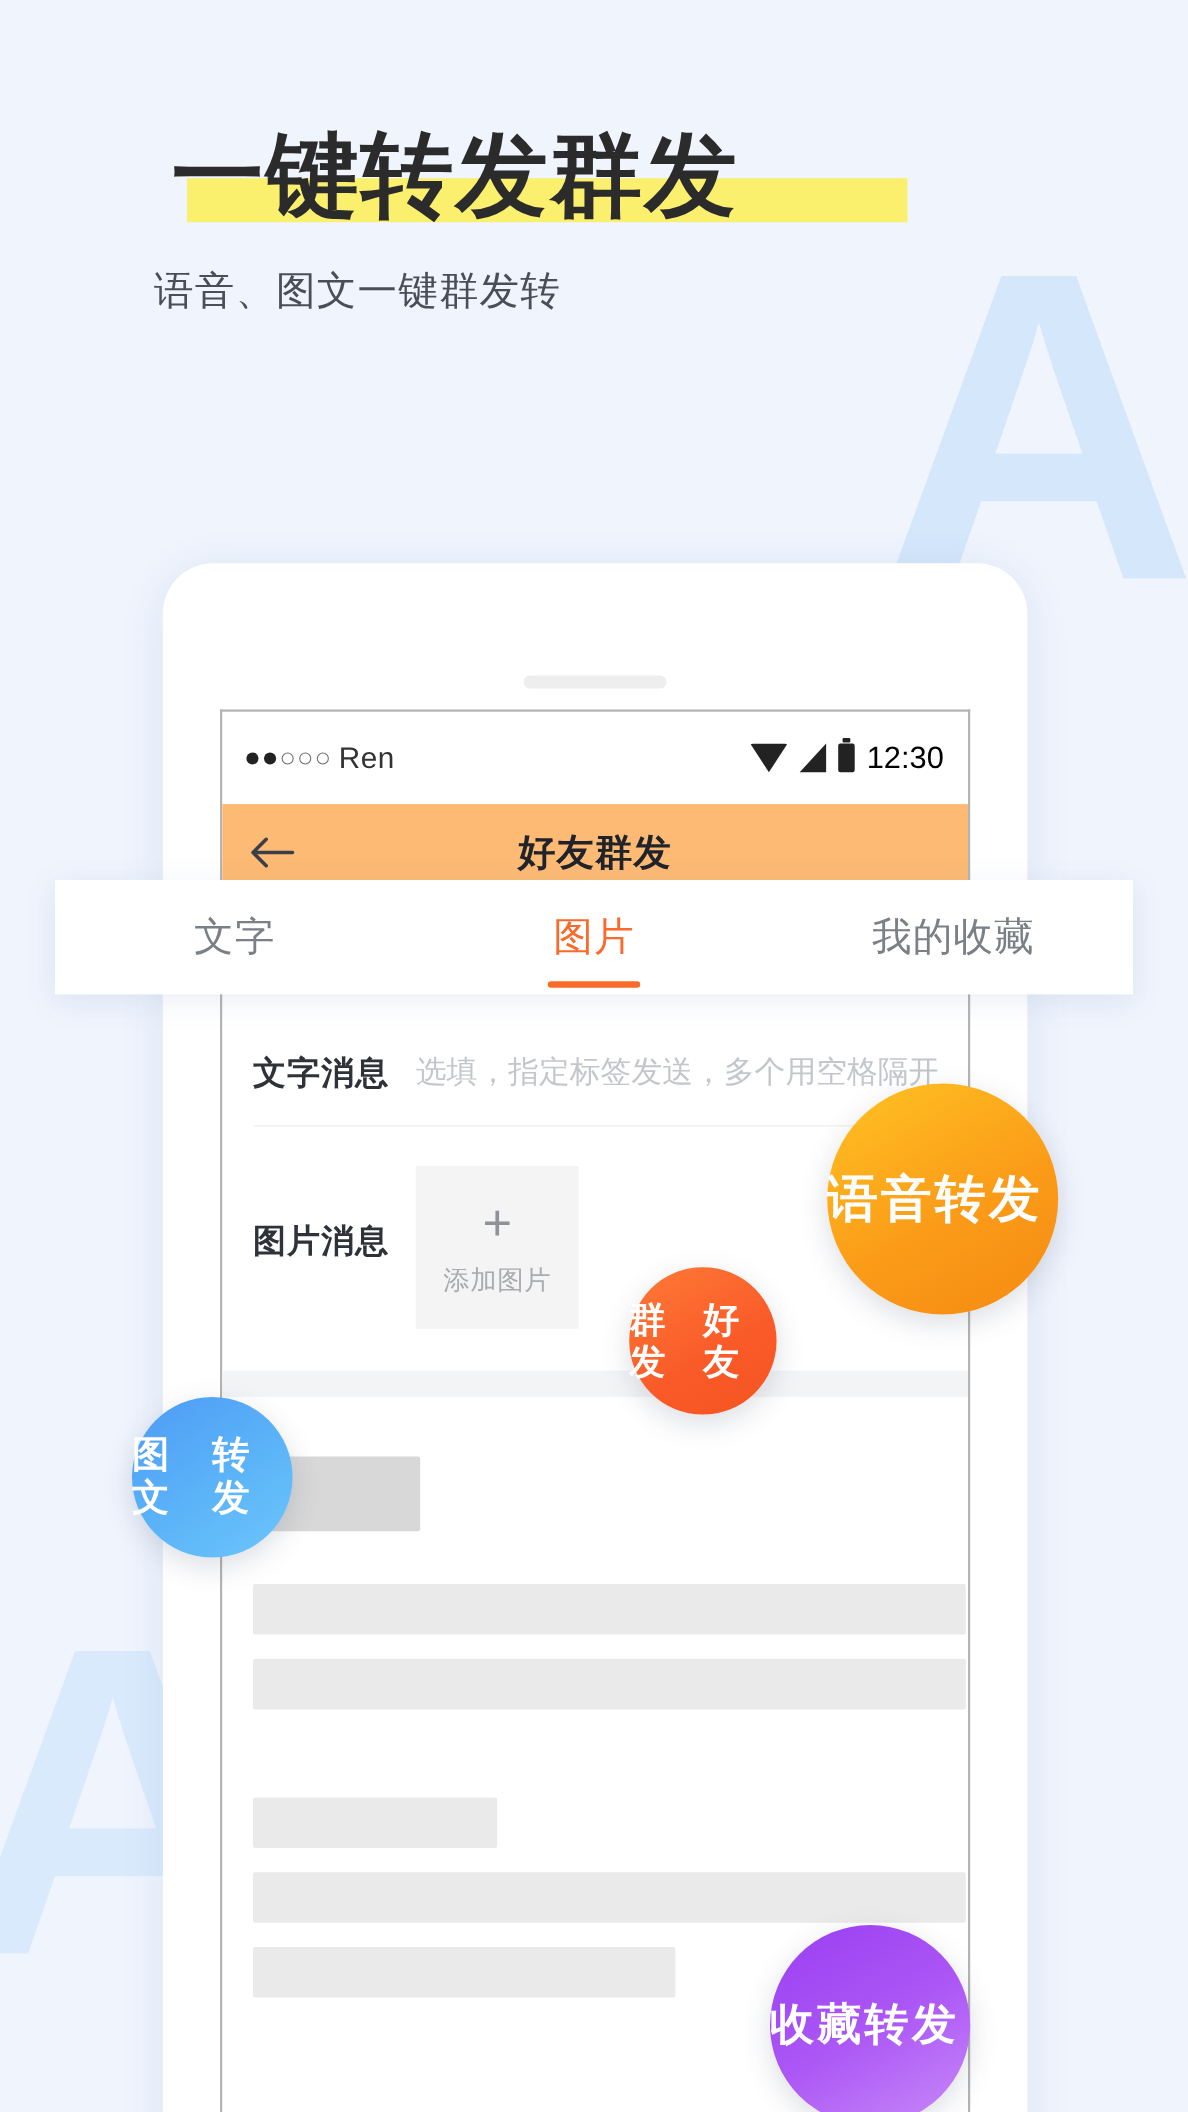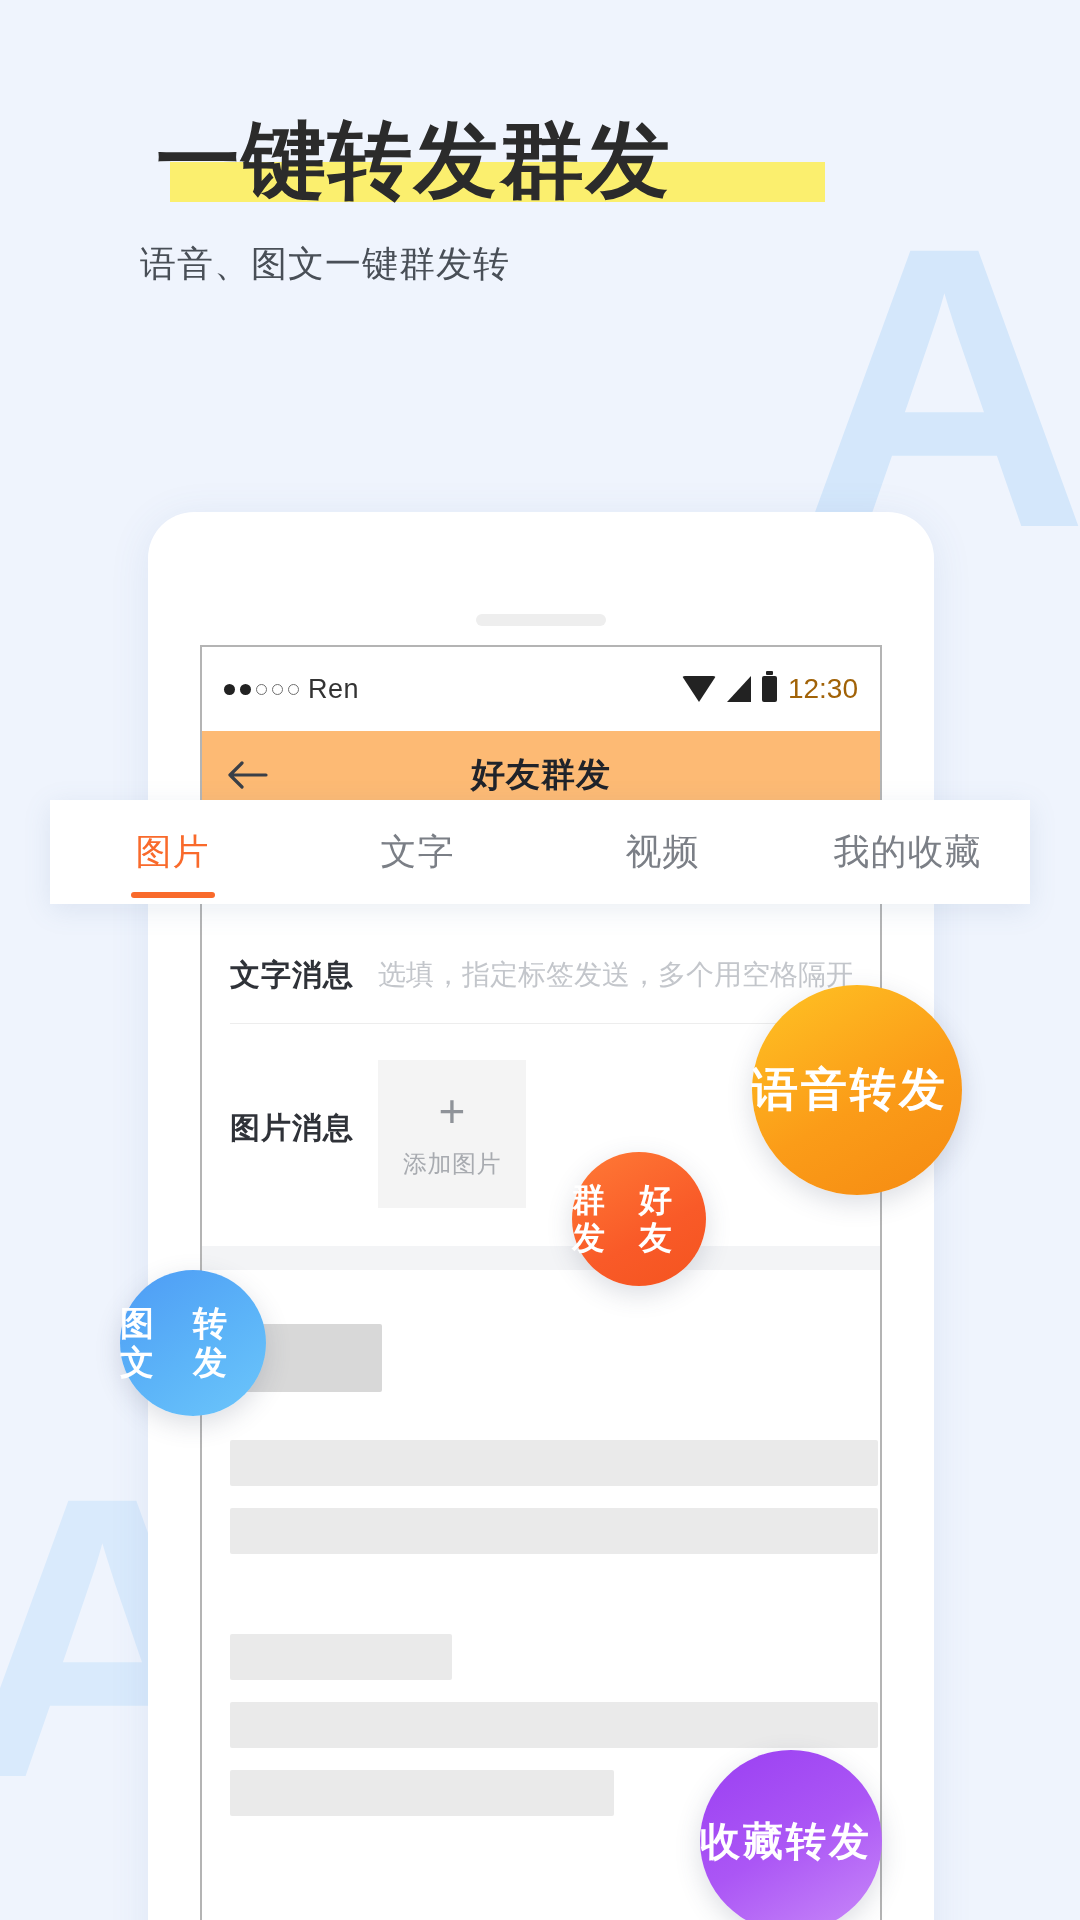--- a/index.html
+++ b/index.html
@@ -142,21 +142,21 @@
     border-left: 24px solid transparent;
     border-bottom: 26px solid #222;
   }
   .ic-battery {
     width: 15px; height: 26px; background: #222; position: relative; border-radius: 2px;
   }
   .ic-battery:before {
     content: ""; position: absolute; top: -5px; left: 4px;
     width: 7px; height: 4px; background: #222; border-radius: 1px;
   }
-  #sb-time { font-size: 28px; color: #a16207; }
+  #sb-time { font-size: 28px; color: #000000; }
 
   
   #navbar {
     position: relative;
     height: 88px;
     display: flex;
     align-items: center;
     background: #fdba74;
   }
   #nav-back {
@@ -425,26 +425,23 @@
 <div class="badge" id="badge-imgtext">
   <span>图文</span>
   <span>转发</span>
 </div>
 <div class="badge" id="badge-fav">
   <span>收藏</span>
   <span>转发</span>
 </div>
 
 <div id="tabbar">
+    <div class="tab">
+      <span>文字</span>
+    </div>
     <div class="tab active">
       <span>图片</span>
       <div class="tab-underline"></div>
     </div>
     <div class="tab">
-      <span>文字</span>
-    </div>
-    <div class="tab">
-      <span>视频</span>
-    </div>
-    <div class="tab">
       <span>我的收藏</span>
     </div>
   </div>
 
 </body></html>

